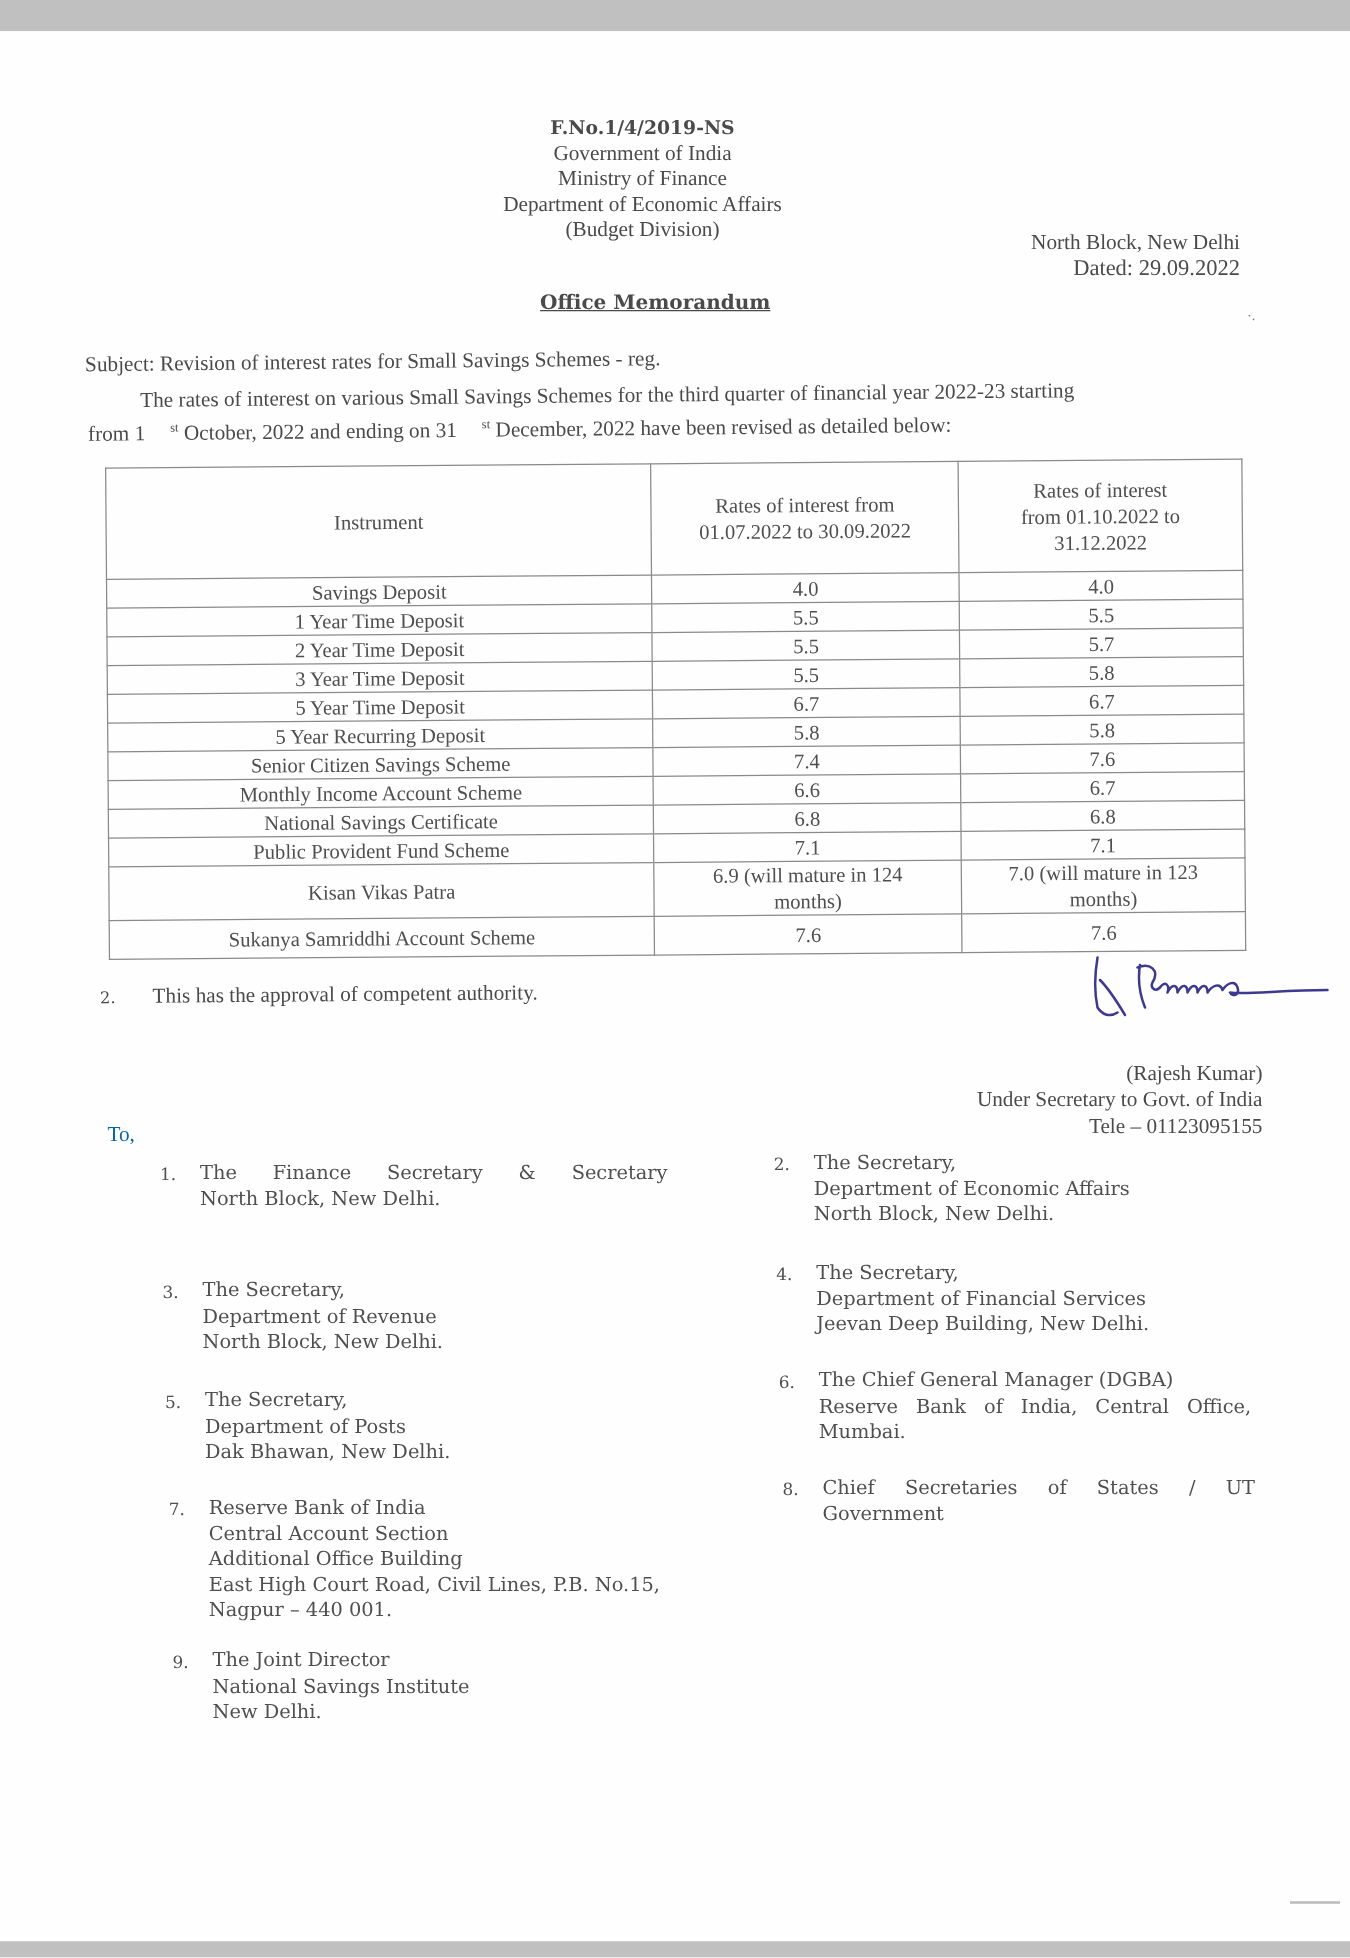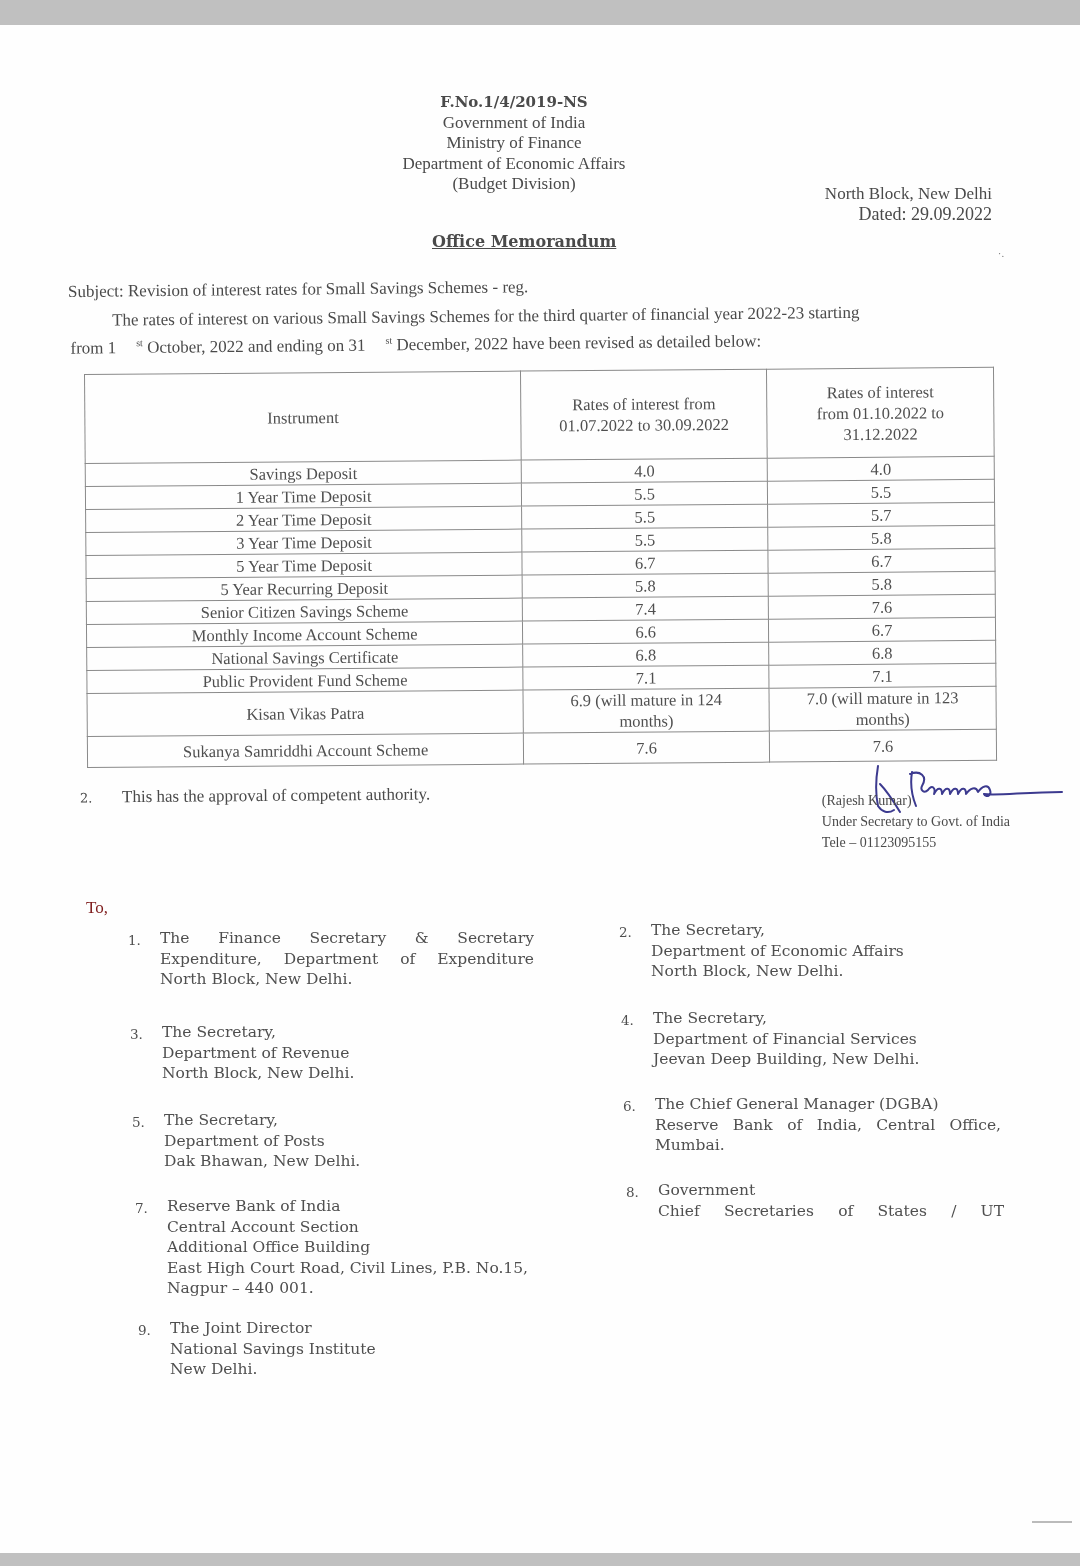--- a/index.html
+++ b/index.html
@@ -41,24 +41,24 @@
   table.rates td.tall { height: 42px; }
   table.rates col.c1 { width: 437px; }
   table.rates col.c2 { width: 246px; }
   table.rates col.c3 { width: 227px; }
 
   .approval { position: absolute; left: 80px; top: 786px; font-family: "Liberation Serif", serif;
     font-size: 17px; color: #4a4a4a; transform: rotate(-0.5deg); }
   .approval .num { display: inline-block; width: 42px; font-family: "DejaVu Serif", serif; font-size: 13px; }
 
   .signature { position: absolute; left: 866px; top: 762px; width: 200px; height: 56px; }
-  .sign-block { position: absolute; right: 70px; top: 790px; 
-    font-family: "Liberation Serif", serif; font-size: 14px; line-height: 21px; color: #4a4a4a; }
-
-  .to { position: absolute; left: 86px; top: 898px; font-family: "Liberation Serif", serif; font-size: 17px; color: #7f1d1d; }
+  .sign-block { position: absolute; right: 70px; top: 848px; text-align: right;
+    font-family: "Liberation Serif", serif; font-size: 17px; line-height: 21px; color: #4a4a4a; }
+
+  .to { position: absolute; left: 86px; top: 898px; font-family: "Liberation Serif", serif; font-size: 17px; color: #0369a1; }
 
   .addr { position: absolute; font-family: "DejaVu Serif", serif; font-size: 15.5px; line-height: 20.5px; color: #4f4f4f; }
   .addr .n { position: absolute; left: 0; top: 2px; font-size: 13.5px; }
   .addr .lines { margin-left: 32px; }
   .addr .line { display: block; white-space: nowrap; }
   .addr .justify { text-align: justify; text-align-last: justify; }
 </style>
 </head>
 <body>
 
@@ -187,21 +187,20 @@
   <div>Under Secretary to Govt. of India</div>
   <div>Tele – 01123095155</div>
 </div>
 
 <div class="to">To,</div>
 
 <div class="addr" style="left:128px; top:928px; width:406px;">
   <span class="n">1.</span>
   <div class="lines">
     <span class="line justify">The Finance Secretary &amp; Secretary</span>
-    <span class="line justify">Expenditure, Department of Expenditure</span>
     <span class="line">North Block, New Delhi.</span>
   </div>
 </div>
 
 <div class="addr" style="left:619px; top:920px;">
   <span class="n">2.</span>
   <div class="lines">
     <span class="line">The Secretary,</span>
     <span class="line">Department of Economic Affairs</span>
     <span class="line">North Block, New Delhi.</span>
@@ -251,22 +250,22 @@
     <span class="line">Central Account Section</span>
     <span class="line">Additional Office Building</span>
     <span class="line">East High Court Road, Civil Lines, P.B. No.15,</span>
     <span class="line">Nagpur – 440 001.</span>
   </div>
 </div>
 
 <div class="addr" style="left:626px; top:1180px; width:378px;">
   <span class="n">8.</span>
   <div class="lines">
+    <span class="line justify">Chief Secretaries of States / UT</span>
     <span class="line">Government</span>
-    <span class="line justify">Chief Secretaries of States / UT</span>
   </div>
 </div>
 
 <div class="addr" style="left:138px; top:1318px;">
   <span class="n">9.</span>
   <div class="lines">
     <span class="line">The Joint Director</span>
     <span class="line">National Savings Institute</span>
     <span class="line">New Delhi.</span>
   </div>

